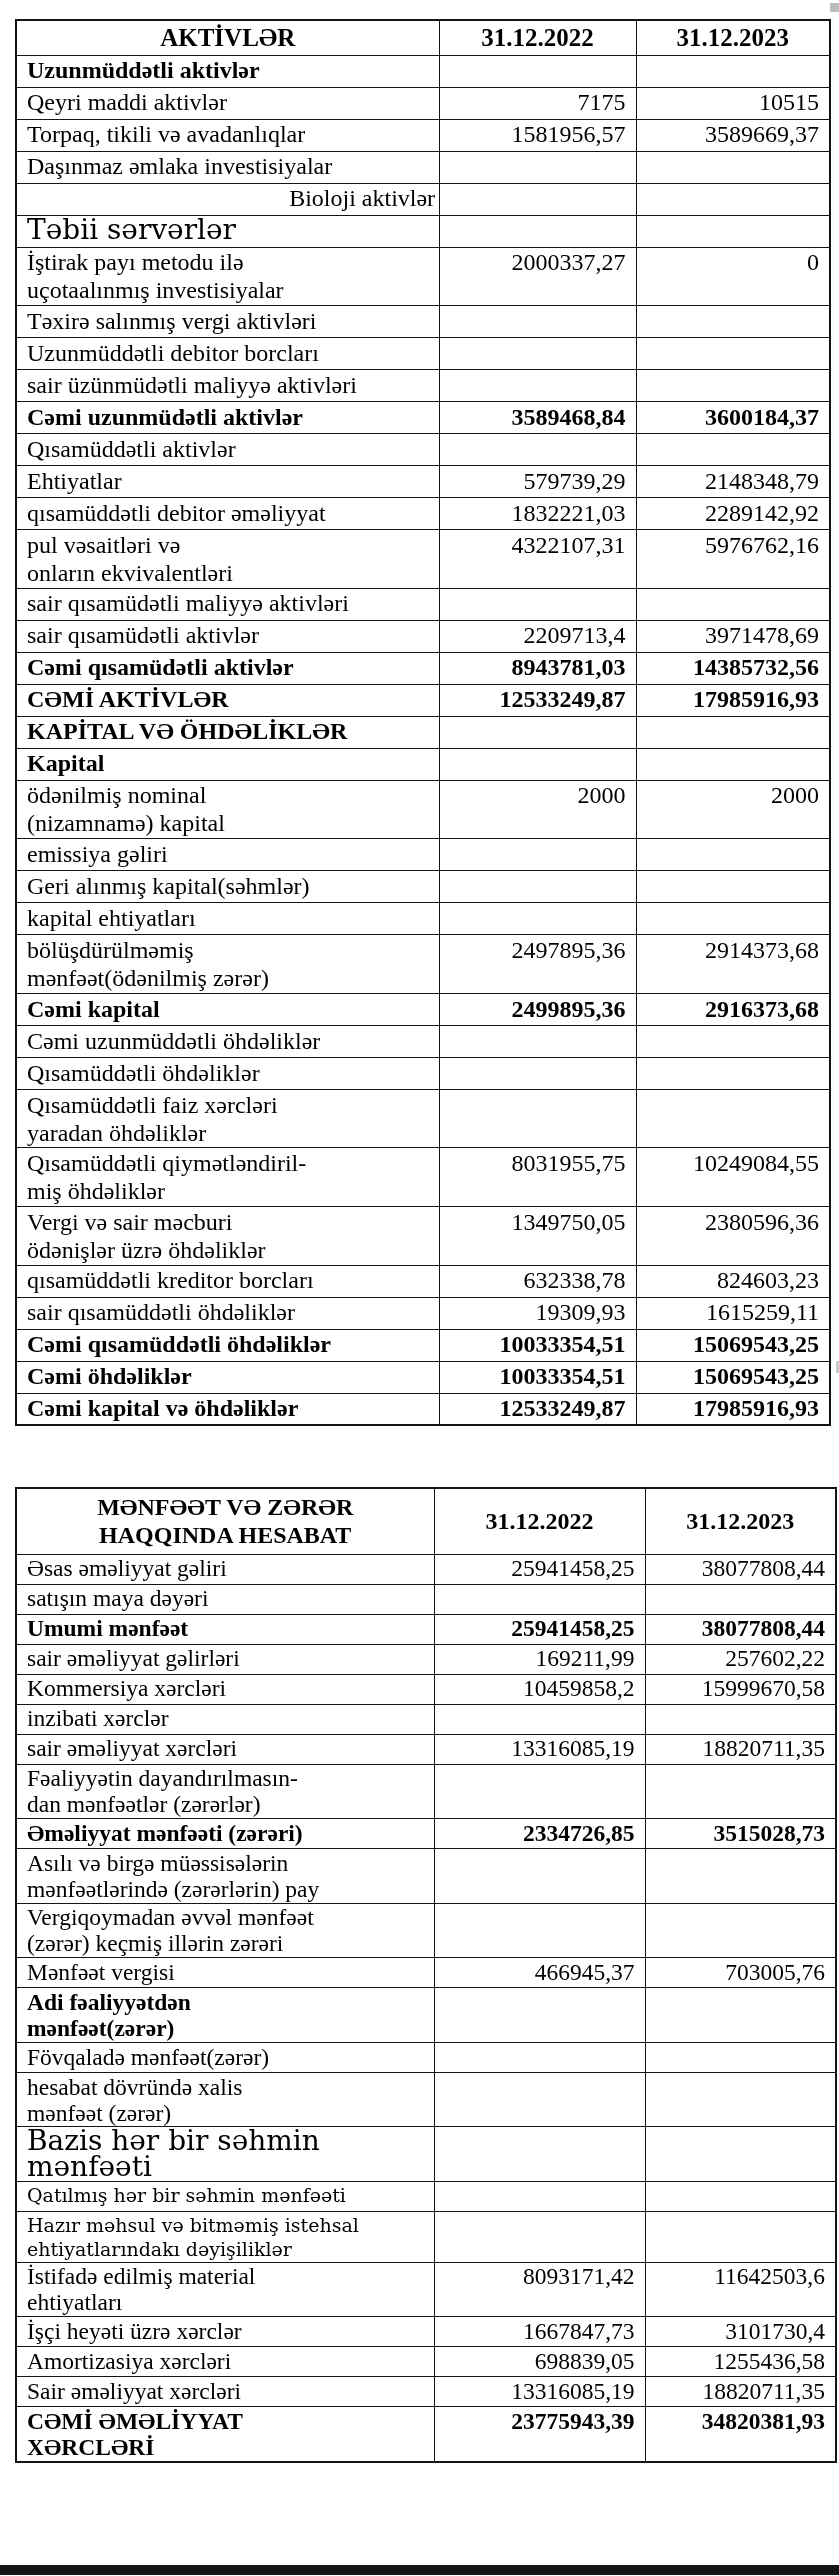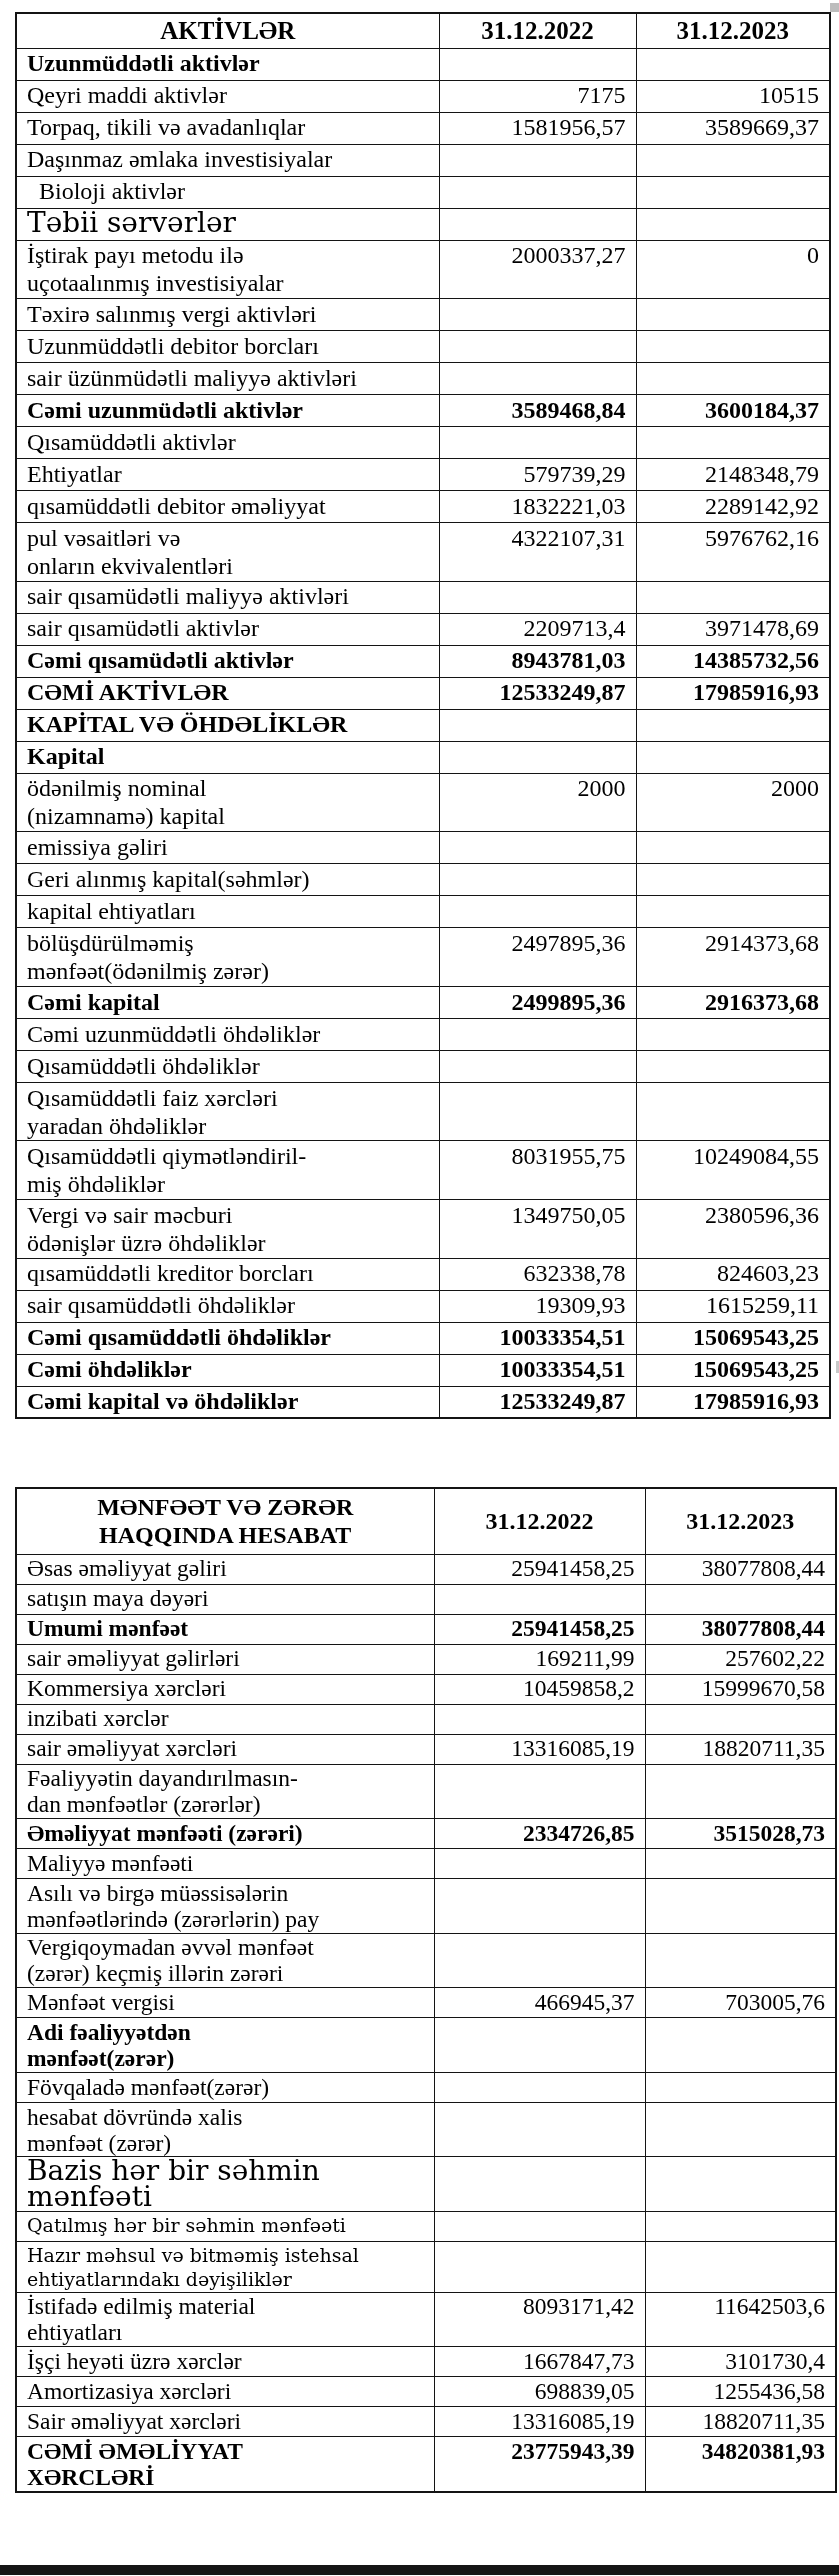--- a/index.html
+++ b/index.html
@@ -7,32 +7,32 @@
   .page{position:relative;width:840px;height:2576px;background:#ffffff;
         font-family:"Liberation Serif", serif;color:#000;}
   table.t{position:absolute;border-collapse:collapse;table-layout:fixed;
           border:2.5px solid #141414;background:#fff;}
   .t th,.t td{border:1.7px solid #141414;vertical-align:top;overflow:hidden;
               font-family:inherit;}
   .t thead th{font-weight:bold;vertical-align:middle;text-align:center;
               white-space:pre-line;}
   td.lab{padding:0.8px 3.4px 0.8px 10px;white-space:pre-line;text-align:left;}
   td.num{text-align:right;padding:0.8px 10px 0.8px 3.4px;}
-  .t1{left:15px;top:12px;width:815px;font-size:24px;line-height:28px;}
+  .t1{left:15px;top:19px;width:815px;font-size:24px;line-height:28px;}
   .t1 tbody tr{height:32px;}
   .t1 thead tr{height:35px;}
   .t1 thead th{font-size:25px;}
   .t2{left:15px;top:1487px;width:820px;font-size:23.5px;line-height:26px;}
   .t2 tbody tr{height:30px;}
   .t2 thead tr{height:66px;}
   .t2 thead th{font-size:24px;line-height:28.6px;}
   tr.b td{font-weight:bold;}
   tr.alt td{font-family:"DejaVu Serif", serif;font-size:28px;}
   tr.sm td{font-size:19px;line-height:24px;}
-  tr.ind td.lab{padding-left:22px;}
+  tr.ind td.lab{padding-left:22px;text-align:right;}
   .bbar{position:absolute;left:0;top:2565px;width:840px;height:10px;background:#151515;}
   .art{position:absolute;left:830px;top:2.5px;width:9.2px;height:9.2px;background:#bdbdbd;}
   .art2{position:absolute;left:836px;top:1361px;width:4.2px;height:11.8px;background:#c9c9c9;}
 </style>
 </head>
 <body>
 
 <div class="page">
 
   <div class="art"></div>
@@ -302,25 +302,20 @@
 dan mənfəətlər (zərərlər)</td>
           <td class="num"></td>
           <td class="num"></td>
         </tr>
         <tr class="b">
           <td class="lab">Əməliyyat mənfəəti (zərəri)</td>
           <td class="num">2334726,85</td>
           <td class="num">3515028,73</td>
         </tr>
         <tr>
-          <td class="lab">Maliyyə mənfəəti</td>
-          <td class="num"></td>
-          <td class="num"></td>
-        </tr>
-        <tr>
           <td class="lab">Asılı və birgə müəssisələrin
 mənfəətlərində (zərərlərin) pay</td>
           <td class="num"></td>
           <td class="num"></td>
         </tr>
         <tr>
           <td class="lab">Vergiqoymadan əvvəl mənfəət
 (zərər) keçmiş illərin zərəri</td>
           <td class="num"></td>
           <td class="num"></td>

